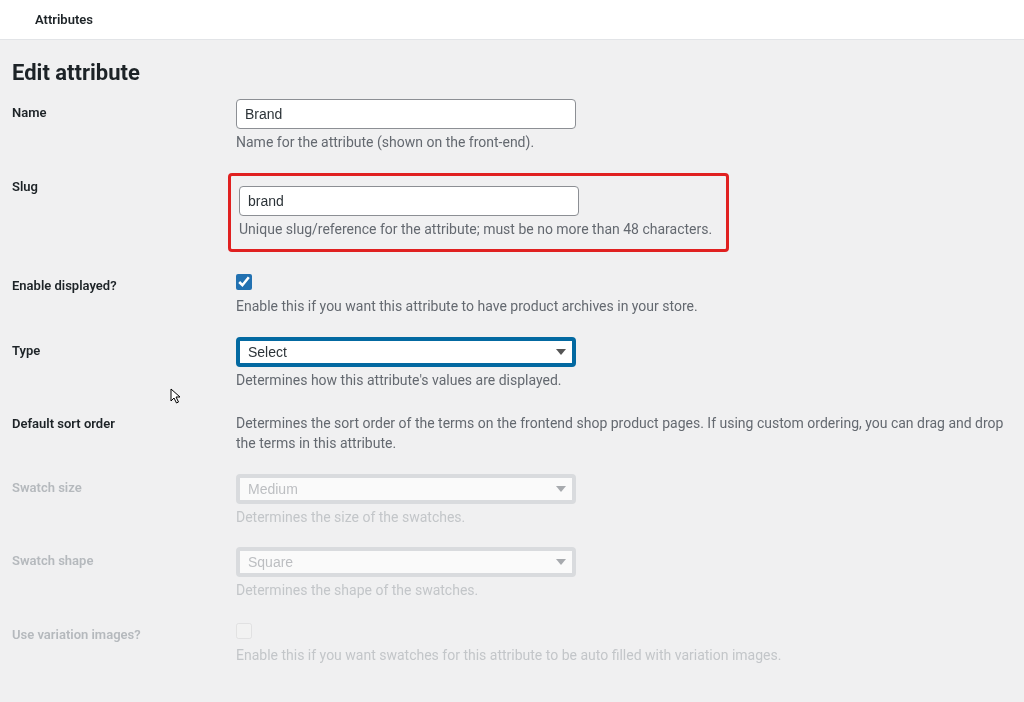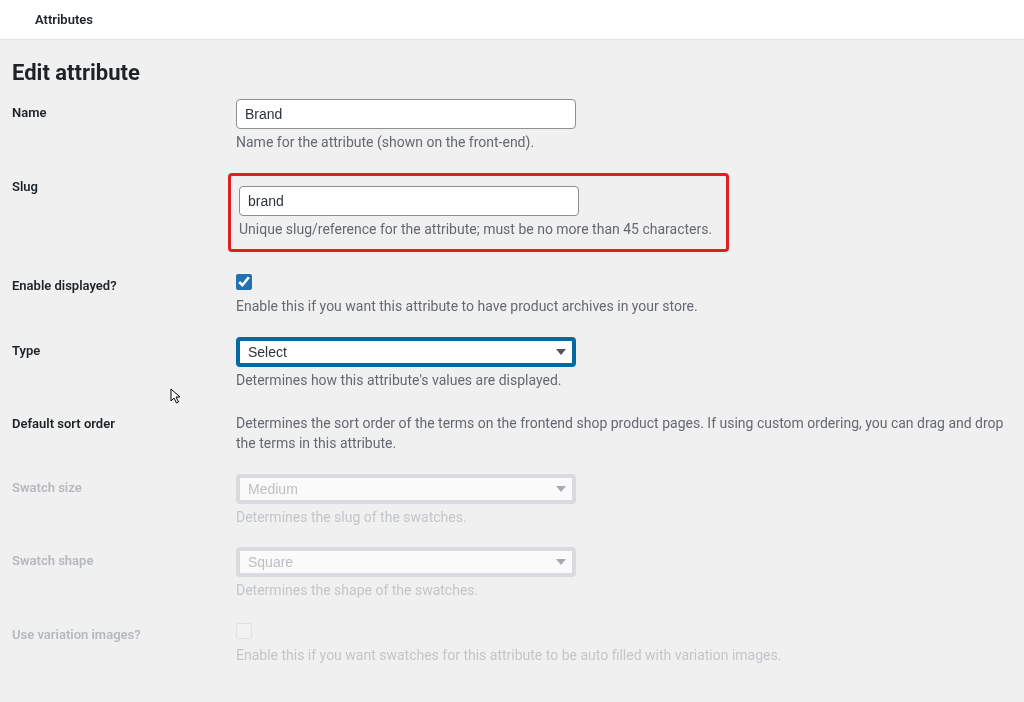--- a/index.html
+++ b/index.html
@@ -160,21 +160,21 @@
         <input type="text" class="text-input" value="Brand" style="">
         <div class="help-text">Name for the attribute (shown on the front-end).</div>
       </div>
     </div>
 
     <div class="form-row">
       <div class="form-label">Slug</div>
       <div class="form-field">
         <div class="highlight-box">
           <input type="text" class="text-input" value="brand" style="">
-          <div class="help-text">Unique slug/reference for the attribute; must be no more than 45 characters.</div>
+          <div class="help-text">Unique slug/reference for the attribute; must be no more than 48 characters.</div>
         </div>
       </div>
     </div>
 
     <div class="form-row">
       <div class="form-label">Enable displayed?</div>
       <div class="form-field">
         <input type="checkbox" class="checkbox-input" checked="" style="">
         <div class="help-text">Enable this if you want this attribute to have product archives in your store.</div>
       </div>
@@ -200,21 +200,21 @@
     </div>
 
     <div class="form-row disabled-row">
       <div class="form-label">Swatch size</div>
       <div class="form-field">
         <div class="select-wrap">
           <select class="select-input" disabled="">
             <option>Medium</option>
           </select>
         </div>
-        <div class="help-text">Determines the slug of the swatches.</div>
+        <div class="help-text">Determines the size of the swatches.</div>
       </div>
     </div>
 
     <div class="form-row disabled-row">
       <div class="form-label">Swatch shape</div>
       <div class="form-field">
         <div class="select-wrap">
           <select class="select-input" disabled="">
             <option>Square</option>
           </select>

